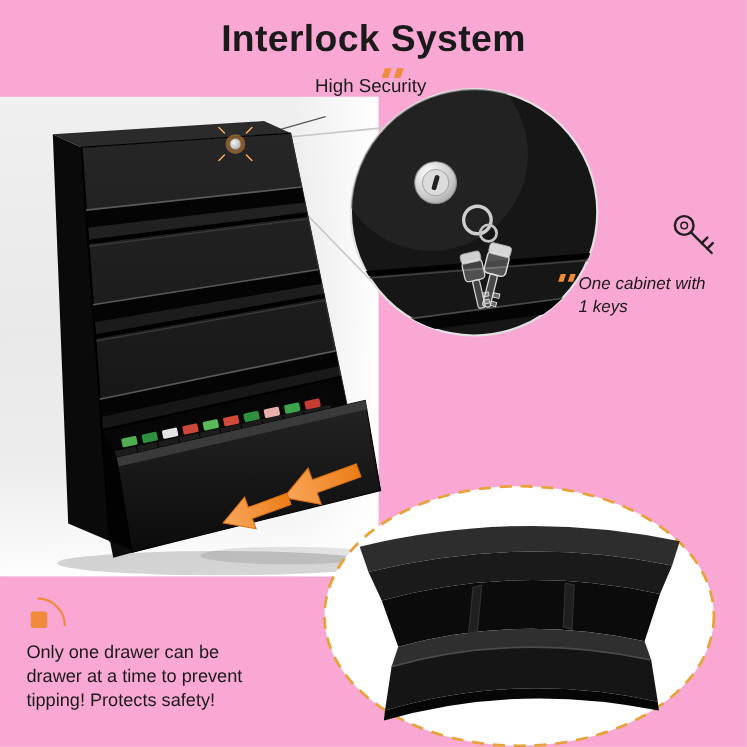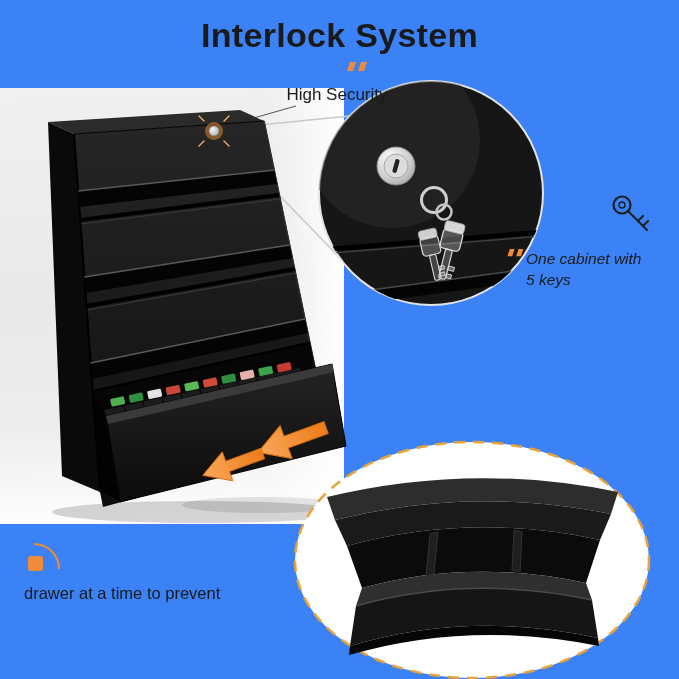--- a/index.html
+++ b/index.html
@@ -1,32 +1,32 @@
 <!DOCTYPE html>
 <html style="--accent-orange: #EF8B3A; --arrow-orange-light: #F9A85C; --arrow-orange-dark: #EC7D18; --dashed-orange: #E8A23B; --cabinet-black: #141414; --backdrop-gray: #ECECEC; --text-dark: #1A1A1A; --lock-silver: #C9C9C9;"><head>
 <meta charset="utf-8">
 <style>
   html,body{margin:0;padding:0;background:#fff;}
   .canvas{
-    position:relative;width:679px;height:679px;background:#3b82f6;overflow:hidden;
+    position:relative;width:679px;height:679px;background:#f9a8d4;overflow:hidden;
     font-family:"Liberation Sans",sans-serif;color:var(--text-dark,#1a1a1a);
   }
   .backdrop{
     position:absolute;left:0;top:88px;width:344px;height:436px;
     background:
       linear-gradient(90deg, rgba(255,255,255,0) 78%, rgba(255,255,255,1) 100%),
       linear-gradient(178deg,#f0f0f0 0%,#e9e9e9 48%,#ededed 76%,#ffffff 100%);
   }
   .scene{position:absolute;left:0;top:0;width:679px;height:679px;}
   .page-title{
     position:absolute;left:0;right:0;top:16px;text-align:center;
     font-size:34px;font-weight:800;letter-spacing:.3px;color:var(--text-dark,#1a1a1a);
   }
   .high-security{
-    position:absolute;left:257px;top:85px;width:160px;text-align:center;
+    position:absolute;left:257px;top:69px;width:160px;text-align:center;
     font-size:17px;color:var(--text-dark,#1a1a1a);
   }
   .keys-note{
     position:absolute;left:526px;top:248px;width:140px;
     font-size:15.5px;line-height:21px;color:var(--text-dark,#1a1a1a);font-style:italic;
   }
   .keys-note span{display:block;}
   .safety-note{
     position:absolute;left:24px;top:582px;width:250px;
     font-size:16.5px;line-height:22px;color:var(--text-dark,#1a1a1a);
@@ -232,20 +232,22 @@
       <rect class="accent-fill" x="1" y="15" width="15" height="15" rx="2.5"></rect>
     </g>
   </svg>
 
   <div class="page-title">Interlock System</div>
 
   <div class="high-security">High Security</div>
 
   <div class="keys-note">
     <span>One cabinet with</span>
-    <span>5 keys</span>
+    <span>1 keys</span>
   </div>
 
   <div class="safety-note">
+    <span>Only one drawer can be</span>
     <span>drawer at a time to prevent</span>
+    <span>tipping! Protects safety!</span>
   </div>
 
 </div>
 
 </body></html>

